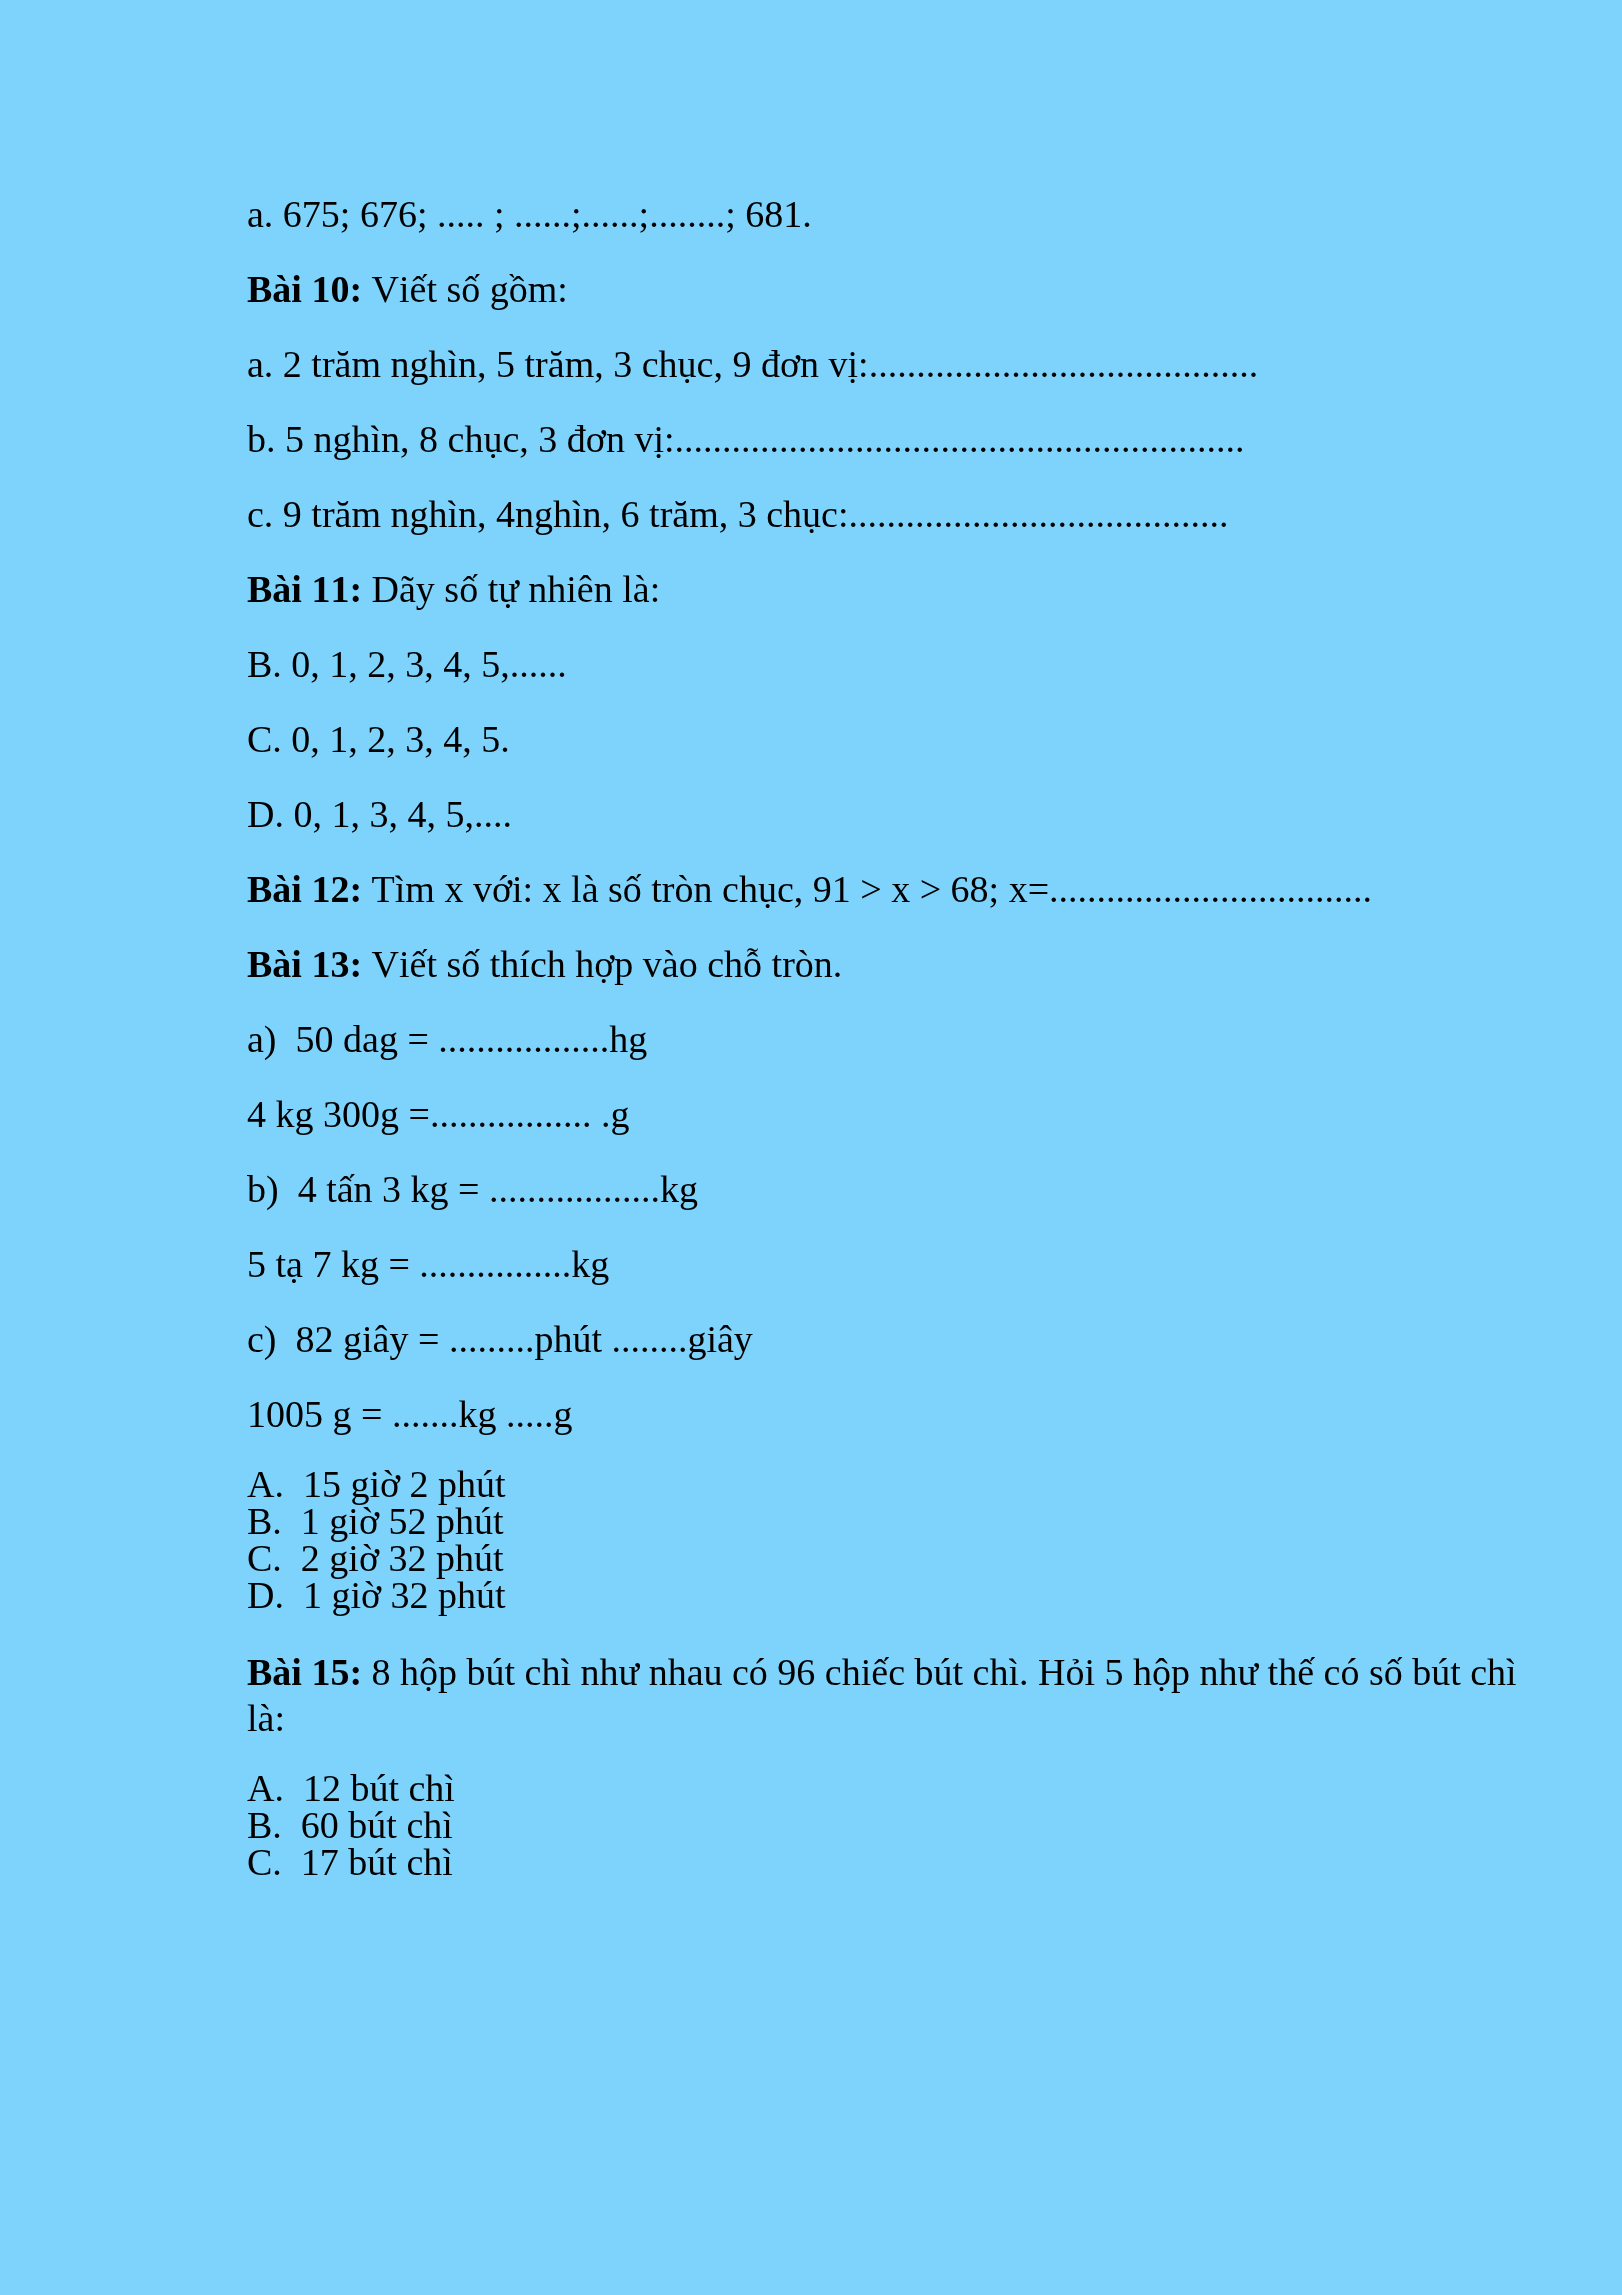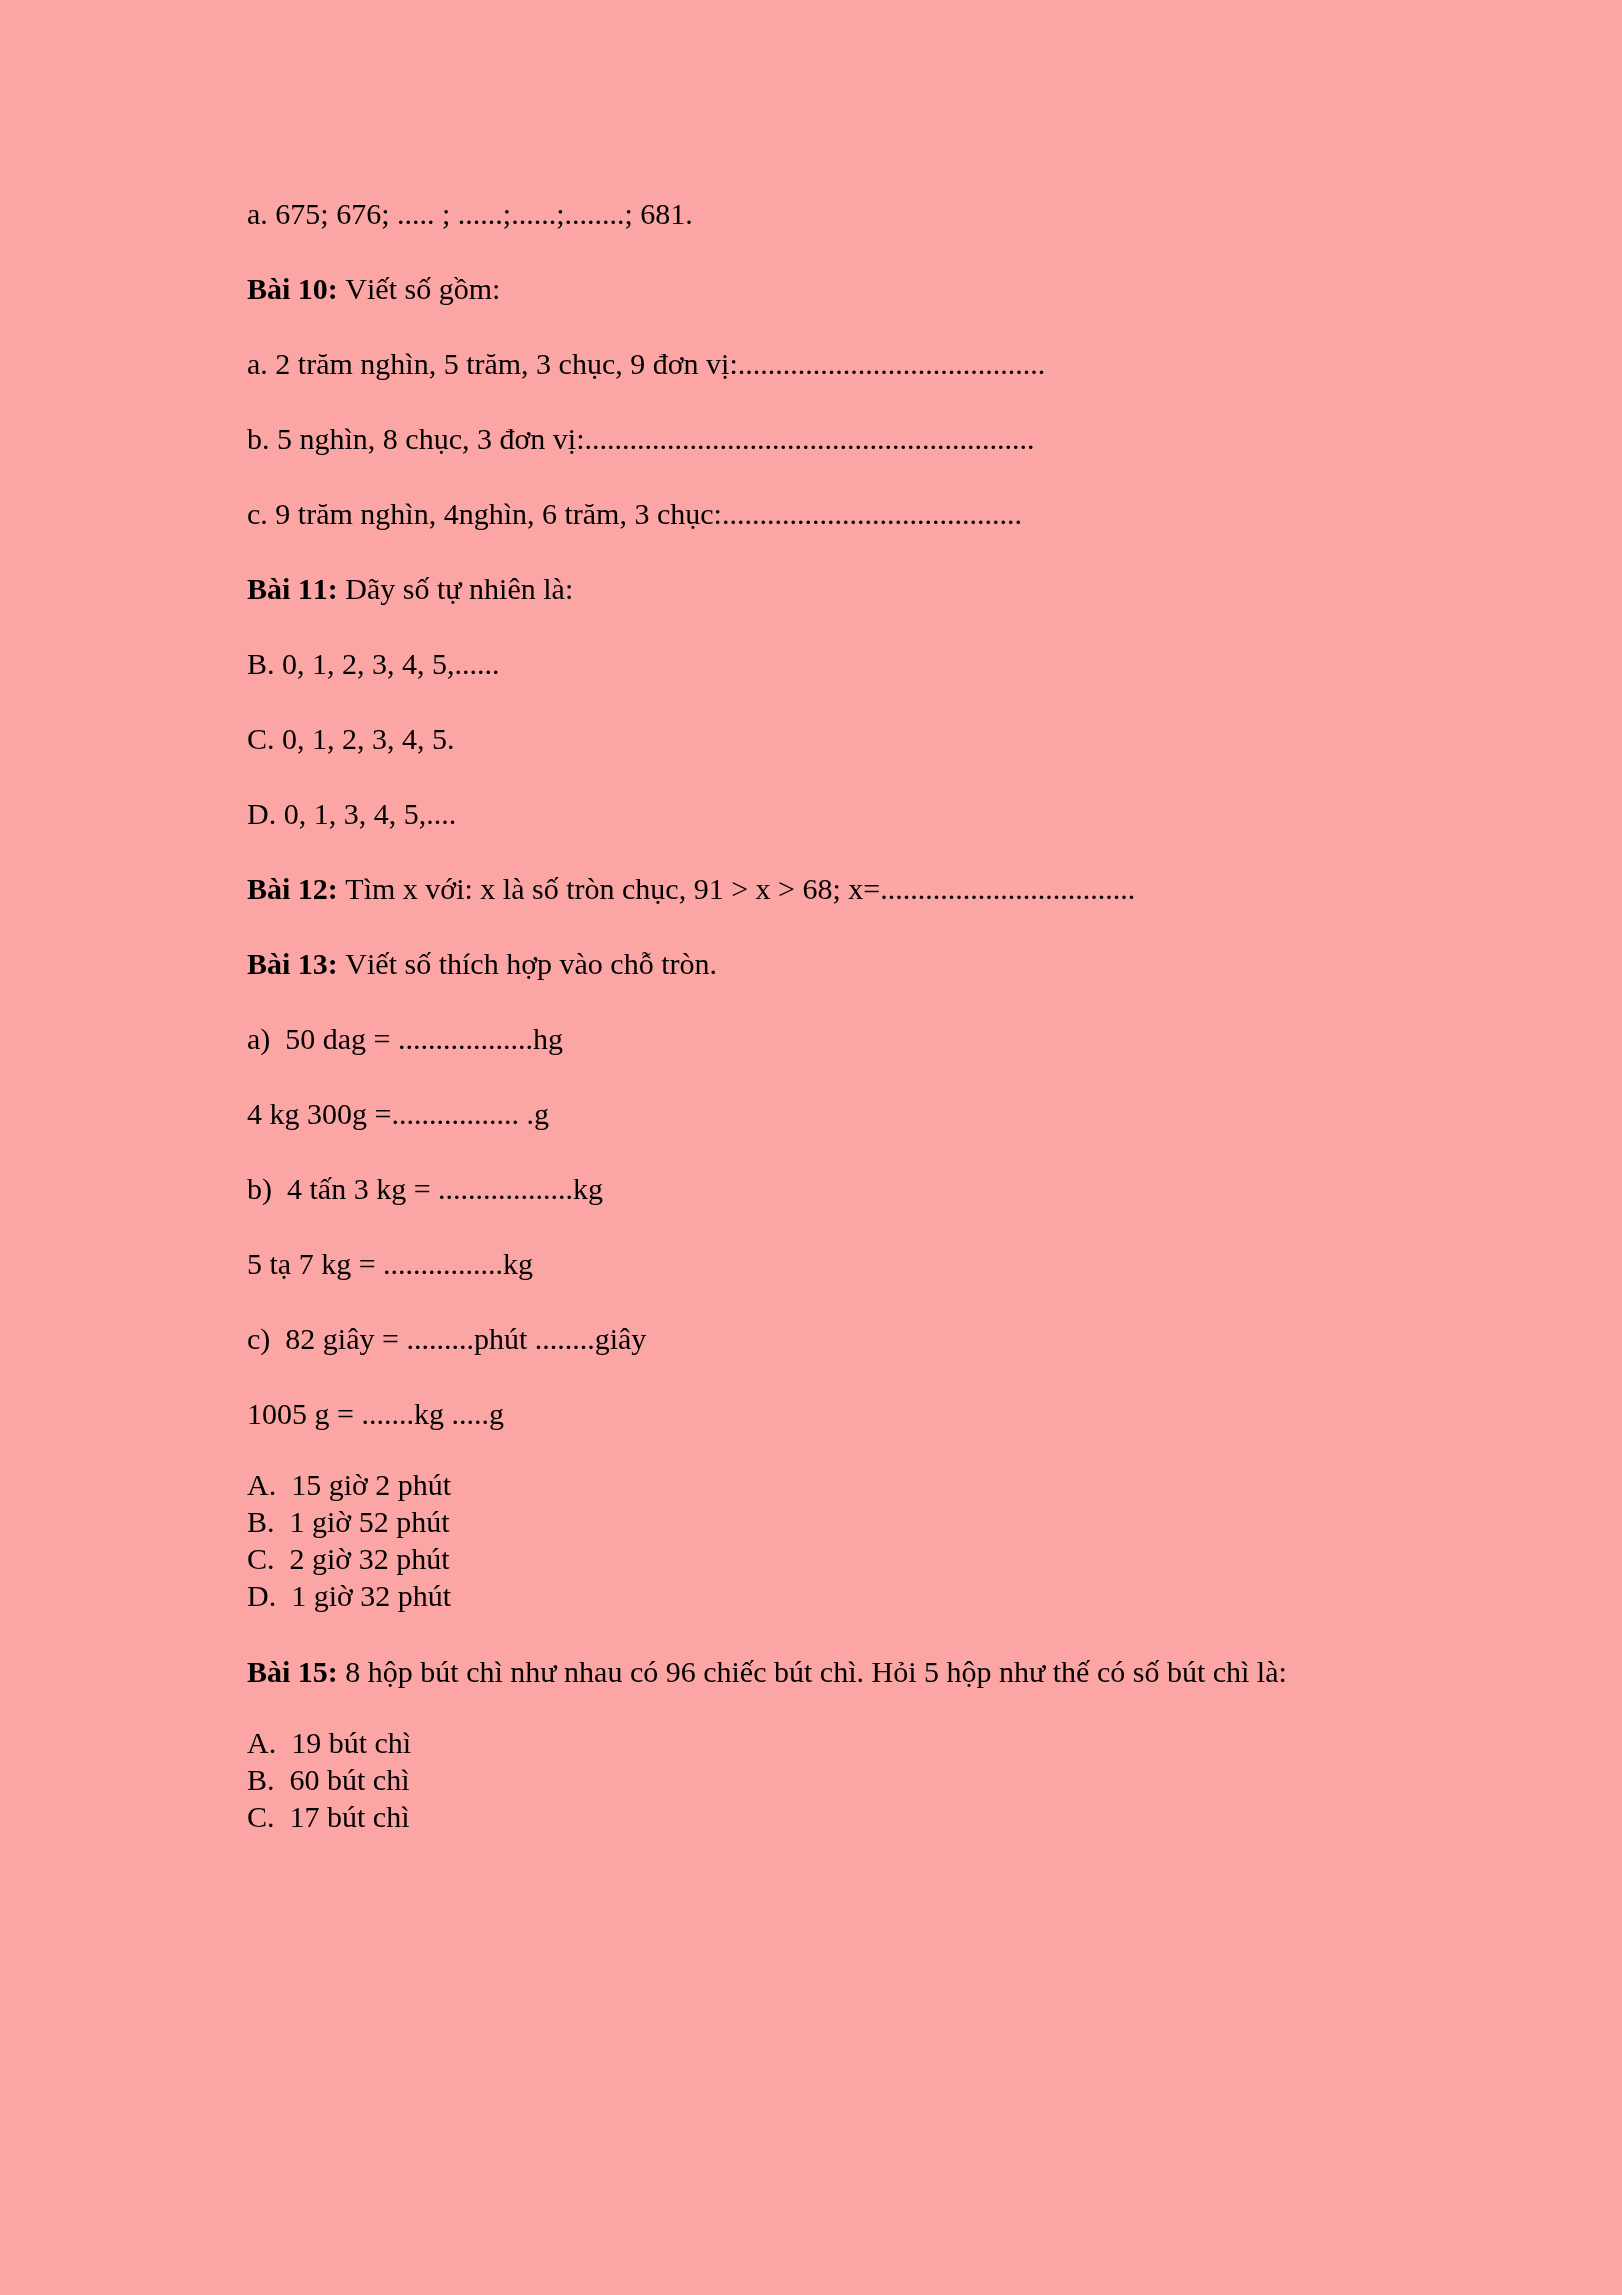--- a/index.html
+++ b/index.html
@@ -1,25 +1,25 @@
 <!DOCTYPE html>
 <html style="font-size:10.5px"><head>
 <meta charset="utf-8">
 <style>
   html,body{margin:0;padding:0;background:#ffffff;}
   body{width:1623px;height:2295px;overflow:hidden;}
   .page{
     position:relative;
     width:1623px;height:2295px;
-    background:#fca5a5;
+    background:#7dd3fc;
     box-sizing:border-box;
     padding:191px 59px 0 247px;
     font-family:"Liberation Serif","DejaVu Serif",serif;
     color:#000000;
-    font-size:30px;
+    font-size:38px;
   }
   .doc p{
     margin:0;
     white-space:pre-wrap;
     font-kerning:none;
   }
   .doc p.para{line-height:46px;margin-bottom:29px;}
   .doc p.option{line-height:37px;margin-bottom:0;}
   .doc p.option.group-end{margin-bottom:35px;}
   .doc strong{font-weight:bold;}
@@ -44,18 +44,18 @@
       <p class="para"><span>4 kg 300g =................. .g</span></p>
       <p class="para"><span>b)  4 tấn 3 kg = ..................kg</span></p>
       <p class="para"><span>5 tạ 7 kg = ................kg</span></p>
       <p class="para"><span>c)  82 giây = .........phút ........giây</span></p>
       <p class="para"><span>1005 g = .......kg .....g</span></p>
       <p class="option"><span>A.  15 giờ 2 phút</span></p>
       <p class="option"><span>B.  1 giờ 52 phút</span></p>
       <p class="option"><span>C.  2 giờ 32 phút</span></p>
       <p class="option group-end"><span>D.  1 giờ 32 phút</span></p>
       <p class="para"><strong>Bài 15:</strong><span> 8 hộp bút chì như nhau có 96 chiếc bút chì. Hỏi 5 hộp như thế có số bút chì là:</span></p>
-      <p class="option"><span>A.  19 bút chì</span></p>
+      <p class="option"><span>A.  12 bút chì</span></p>
       <p class="option"><span>B.  60 bút chì</span></p>
       <p class="option group-end"><span>C.  17 bút chì</span></p>
     </div>
 </div>
 
 
 </body></html>

